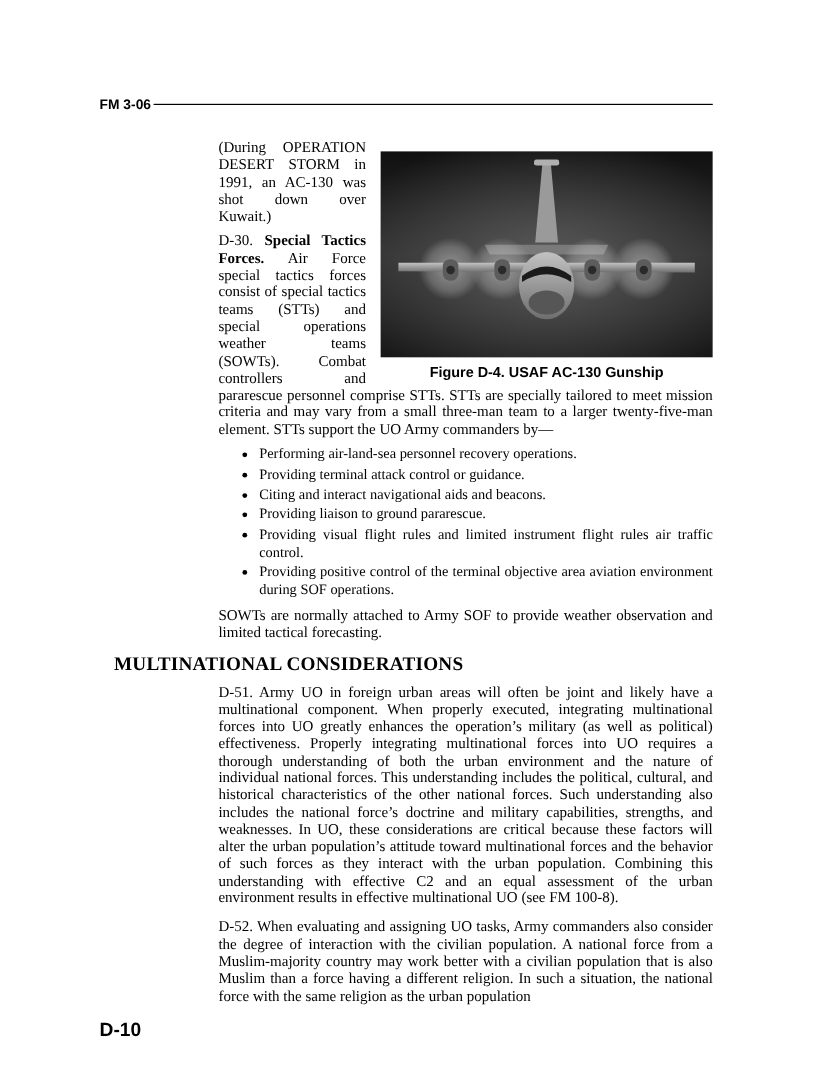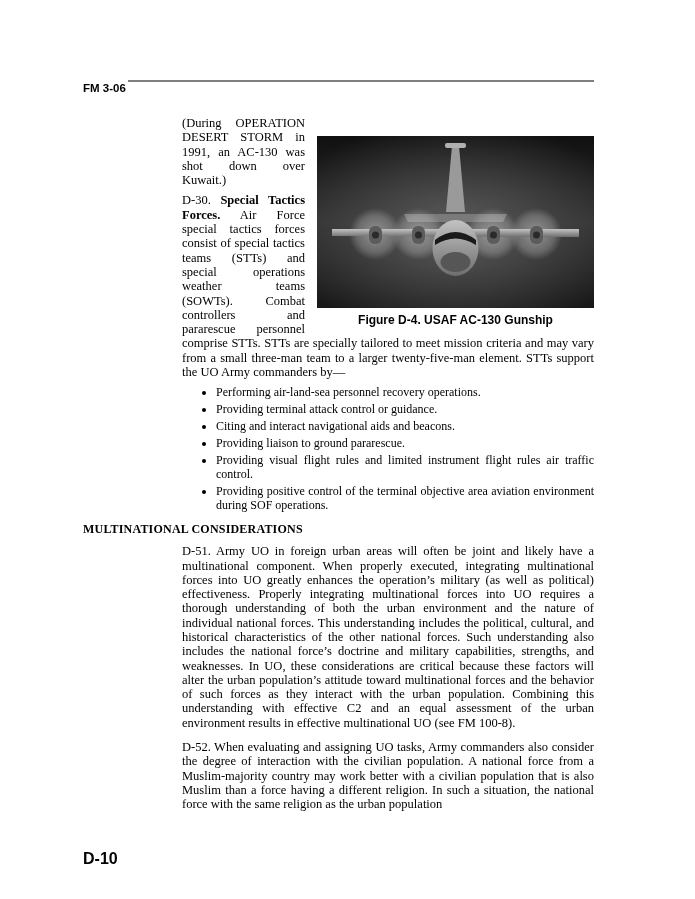--- a/index.html
+++ b/index.html
@@ -7,58 +7,58 @@
   body {
     width: 695px; height: 899px;
     background: #ffffff;
     color: #000;
     font-family: "Liberation Serif", serif;
     position: relative;
     overflow: hidden;
   }
   .running-head {
     position: absolute; top: 82px; left: 83px; width: 511px;
-    display: flex; align-items: flex-start;
+    display: flex; align-items: center;
     font-family: "Liberation Sans", sans-serif;
     font-weight: bold; font-size: 11.5px;
   }
   .running-head .rule {
     flex: 1; height: 0;
     border-bottom: 1.6px solid #000;
     margin-left: 2px; transform: translateY(-1.5px);
   }
   .content {
     position: absolute; top: 116px; left: 83px; width: 511px;
   }
   .indent { margin-left: 99px; }
   p.body {
     font-size: 12.5px; line-height: 14.3px;
     text-align: justify;
     margin: 0 0 6px 0;
   }
   figure.fig {
     float: right; width: 277px;
-    margin: 20px 0 4px 12px; padding: 0;
+    margin: 10px 0 4px 12px; padding: 0;
   }
   figure.fig svg { display: block; }
   figcaption {
     font-family: "Liberation Sans", sans-serif;
     font-weight: bold; font-size: 12px;
     text-align: center; margin-top: 5px;
   }
   ul.bullets {
     margin: 2px 0 8px 0; padding-left: 34px;
     font-size: 12px; line-height: 14.3px;
     list-style: disc outside;
   }
   ul.bullets li { text-align: justify; margin-bottom: 2.5px; }
   h2.section {
     font-family: "Liberation Serif", serif;
-    font-size: 12px; font-weight: bold;
-    margin: 10px 0 7px 0; letter-spacing: 0.2px;
+    font-size: 16px; font-weight: bold;
+    margin: 10px 0 7px 12px; letter-spacing: 0.2px;
   }
   .footer {
     position: absolute; top: 850px; left: 83px;
     font-family: "Liberation Sans", sans-serif;
     font-weight: bold; font-size: 16px;
   }
 </style>
 </head>
 <body>
 
@@ -136,20 +136,21 @@
 
     <ul class="bullets">
       <li>Performing air-land-sea personnel recovery operations.</li>
       <li>Providing terminal attack control or guidance.</li>
       <li>Citing and interact navigational aids and beacons.</li>
       <li>Providing liaison to ground pararescue.</li>
       <li>Providing visual flight rules and limited instrument flight rules air traffic control.</li>
       <li>Providing positive control of the terminal objective area aviation environment during SOF operations.</li>
     </ul>
 
+    <p class="body">SOWTs are normally attached to Army SOF to provide weather observation and limited tactical forecasting.</p>
   </div>
 
   <h2 class="section">MULTINATIONAL CONSIDERATIONS</h2>
 
   <div class="indent">
     <p class="body" style="margin-bottom:10px;">D-51. Army UO in foreign urban areas will often be joint and likely have a multinational component. When properly executed, integrating multinational forces into UO greatly enhances the operation’s military (as well as political) effectiveness. Properly integrating multinational forces into UO requires a thorough understanding of both the urban environment and the nature of individual national forces. This understanding includes the political, cultural, and historical characteristics of the other national forces. Such understanding also includes the national force’s doctrine and military capabilities, strengths, and weaknesses. In UO, these considerations are critical because these factors will alter the urban population’s attitude toward multinational forces and the behavior of such forces as they interact with the urban population. Combining this understanding with effective C2 and an equal assessment of the urban environment results in effective multinational UO (see FM 100-8).</p>
     <p class="body">D-52. When evaluating and assigning UO tasks, Army commanders also consider the degree of interaction with the civilian population. A national force from a Muslim-majority country may work better with a civilian population that is also Muslim than a force having a different religion. In such a situation, the national force with the same religion as the urban population</p>
   </div>
 
 </div>

